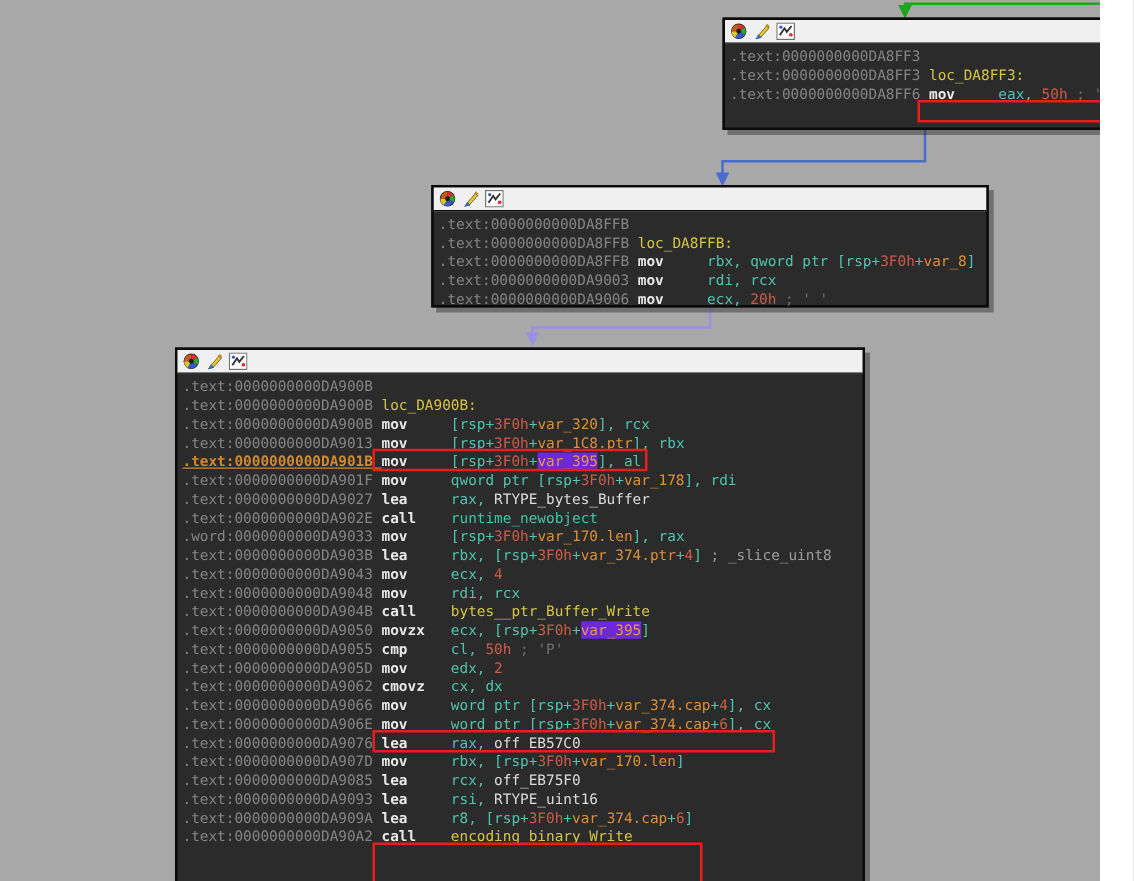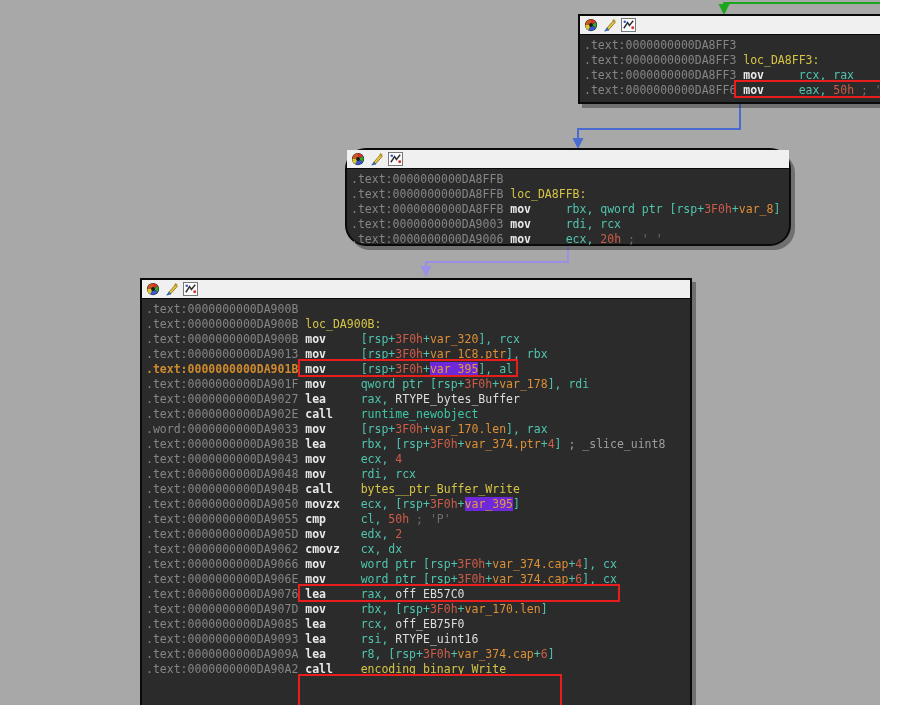--- a/index.html
+++ b/index.html
@@ -28,21 +28,21 @@
   .tico{width:15px;height:14px;display:inline-flex;align-items:center;justify-content:center;cursor:pointer;}
   .body{padding:3px 0 4px 4px;}
   .line{
     white-space:pre;
     font-size:11.5px;
     line-height:15px;
     height:15px;
     color:#c8c8c8;
   }
   .sg-addr {color:#858585;}
-  .sg-addr-hl{color:#cf8a2d;font-weight:bold;}
+  .sg-addr-hl{color:#cf8a2d;font-weight:bold;text-decoration:underline;}
   .sg-label{color:#d6c544;}
   .sg-mn  {color:#e8e8e8;font-weight:bold;}
   .sg-reg {color:#4fc4ae;}
   .sg-num {color:#cc5c48;}
   .sg-var {color:#de9036;}
   .sg-var-hl{color:#e59c3c;background:#6d28d9;}
   .sg-cmt {color:#6f6f6f;}
   .sg-cmt2{color:#9e9e9e;}
   .sg-ext {color:#3bc8a6;text-align:center;}
   .sg-name{color:#dcdcdc;}
@@ -98,26 +98,25 @@
               <rect x="0.5" y="0.5" width="15" height="14" fill="#fdfdfd" stroke="#707070" stroke-width="1"></rect>
               <path d="M3 11 L7 5 L9 8 L13 3" fill="none" stroke="#303038" stroke-width="1.6"></path>
               <circle cx="12.5" cy="10.5" r="1.6" fill="#d83030"></circle>
               <circle cx="4" cy="4" r="1.4" fill="#3858c8"></circle>
             </svg>
           </span>
         </div>
         <div class="body">
           <div class="line"><span class="sg-addr">.text:0000000000DA8FF3</span></div>
           <div class="line"><span class="sg-addr">.text:0000000000DA8FF3 </span><span class="sg-label">loc_DA8FF3:</span></div>
-          <div class="line"><span class="sg-addr">.text:0000000000DA8FF3 </span><span class="sg-mn">mov</span><span class="sg-sp">     </span><span class="sg-reg">rcx, rax</span></div>
           <div class="line"><span class="sg-addr">.text:0000000000DA8FF6 </span><span class="sg-mn">mov</span><span class="sg-sp">     </span><span class="sg-reg">eax, </span><span class="sg-num">50h</span><span class="sg-cmt"> ; 'P'</span></div>
         </div>
         <div class="redbox" style="left: 154px; top: 64px; width: 166px; height: 18px;"></div>
       </div>
-      <div class="block" style="left: 345px; top: 148px; width: 446px; height: 98px; border-radius: 21px;">
+      <div class="block" style="left: 345px; top: 148px; width: 446px; height: 98px;">
         <div class="titlebar">
           <span class="tico">
             <svg width="14" height="14" viewBox="0 0 16 16">
               <circle cx="8" cy="8" r="7" fill="#1a1a1a"></circle>
               <path d="M8 8 L8 1.5 A6.5 6.5 0 0 1 13.6 4.8 Z" fill="#d83030"></path>
               <path d="M8 8 L13.6 4.8 A6.5 6.5 0 0 1 13.6 11.2 Z" fill="#2fa82f"></path>
               <path d="M8 8 L13.6 11.2 A6.5 6.5 0 0 1 4.8 13.9 Z" fill="#3858c8"></path>
               <path d="M8 8 L4.8 13.9 A6.5 6.5 0 0 1 1.5 8 Z" fill="#d8c832"></path>
               <path d="M8 8 L1.5 8 A6.5 6.5 0 0 1 8 1.5 Z" fill="#c85a20"></path>
               <circle cx="8" cy="8" r="2.2" fill="#1a1a1a"></circle>

